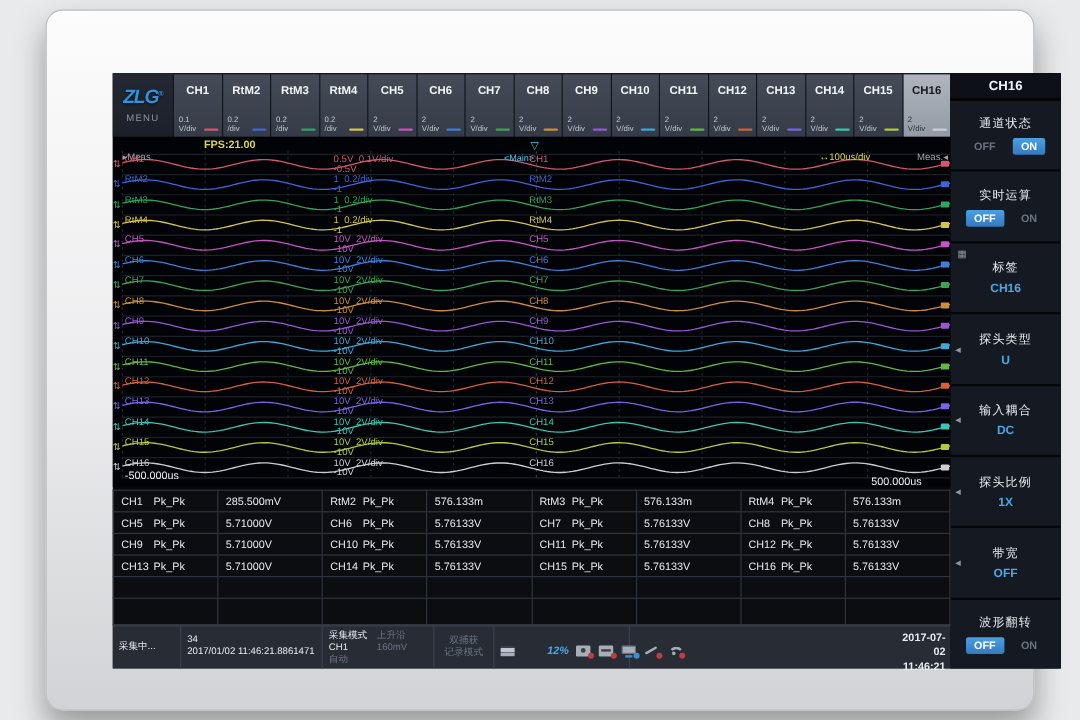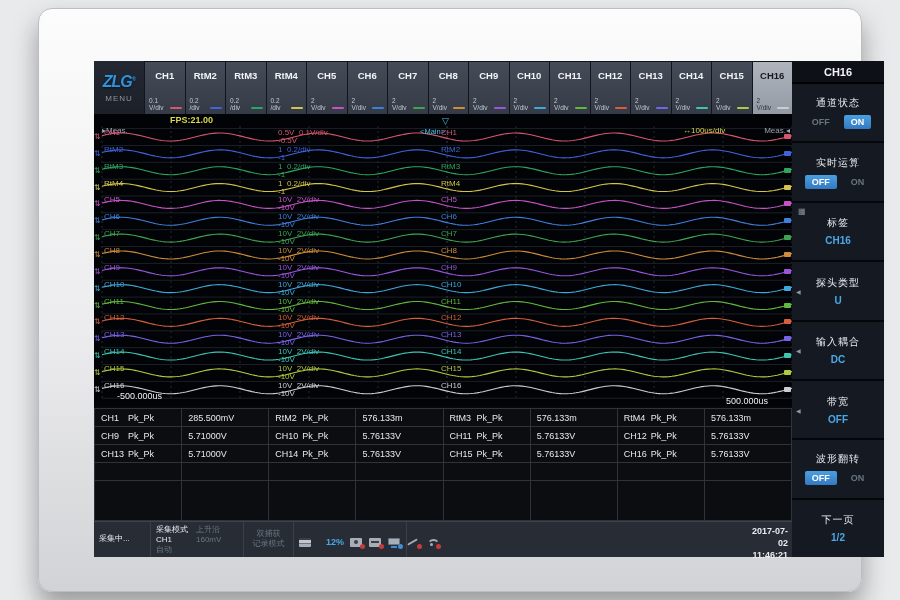--- a/index.html
+++ b/index.html
@@ -83,21 +83,21 @@
   .sicon.display .ibody { height:7px; border:1px solid #6b7583; }
   .sicon.display::after { content:""; position:absolute; left:3px; top:9px; width:6px; height:2px; background:#3d8fd4; }
   .sicon.probe .ibody { background:transparent; }
   .sicon.probe::before { content:""; position:absolute; left:0; top:4px; width:11px; height:2px; background:#a8aeb8; transform:rotate(-30deg); border-radius:1px; }
   .sicon.wifi .ibody { background:transparent; }
   .sicon.wifi::before { content:""; position:absolute; left:1px; top:2px; width:9px; height:9px; border:2px solid transparent; border-top-color:#a8aeb8; border-radius:50%; }
   .sicon.wifi::after { content:""; position:absolute; left:4px; top:6px; width:3px; height:3px; background:#a8aeb8; border-radius:50%; }
   .sdot { position:absolute; right:-2px; bottom:-1px; width:5px; height:5px; border-radius:50%; }
   .sdot.red { background:#c43b3b; }
   .sdot.blue { background:#3d8fd4; }
-  .batt-pct { color:#4aa8e8; font-weight:bold; font-size:9px; margin-left:8px; }
+  .batt-pct { color:#4aa8e8; font-weight:bold; font-size:9px; margin-left:20px;font-style:italic; }
 </style>
 </head>
 <body>
 
 <div class="device">
   <div class="screen">
 
     <div class="topbar">
       <div class="menu-panel">
         <div class="logo"><span>ZLG</span><sup>®</sup></div>
@@ -262,33 +262,34 @@
             <div class="sec-label">探头类型</div>
             <div class="sec-value">U</div>
           </div>
           <div class="section">
             <span class="expand-arrow">◀</span>
             <div class="sec-label">输入耦合</div>
             <div class="sec-value">DC</div>
           </div>
           <div class="section">
             <span class="expand-arrow">◀</span>
+            <div class="sec-label">探头比例</div>
+            <div class="sec-value">1X</div>
+          </div>
+          <div class="section">
+            <span class="expand-arrow">◀</span>
             <div class="sec-label">带宽</div>
             <div class="sec-value">OFF</div>
           </div>
           <div class="section">
             <div class="sec-label">波形翻转</div>
             <div class="toggle-row">
               <span class="tg active">OFF</span>
               <span class="tg">ON</span>
             </div>
-          </div>
-          <div class="section">
-            <div class="sec-label">下一页</div>
-            <div class="sec-value">1/2</div>
           </div>
         </div>
     </div>
 
     <div class="waveform" id="waveform">
       <svg class="wavesvg" id="wavesvg" width="698" height="292">
           <line x1="8" y1="14.6" x2="698" y2="14.6" stroke="#1c2026" stroke-width="1"></line>
           <line x1="8" y1="31.450000000000003" x2="698" y2="31.450000000000003" stroke="#1c2026" stroke-width="1"></line>
           <line x1="8" y1="48.300000000000004" x2="698" y2="48.300000000000004" stroke="#1c2026" stroke-width="1"></line>
           <line x1="8" y1="65.15" x2="698" y2="65.15" stroke="#1c2026" stroke-width="1"></line>
@@ -332,21 +333,21 @@
           <polyline points="8.0,240.68 11.0,239.99 14.0,239.38 17.0,238.86 20.0,238.46 23.0,238.19 26.0,238.06 29.0,238.08 32.0,238.24 35.0,238.54 38.0,238.97 41.0,239.51 44.0,240.14 47.0,240.84 50.0,241.59 53.0,242.35 56.0,243.11 59.0,243.82 62.0,244.47 65.0,245.03 68.0,245.48 71.0,245.81 74.0,246.00 77.0,246.05 80.0,245.95 83.0,245.71 86.0,245.33 89.0,244.84 92.0,244.24 95.0,243.57 98.0,242.84 101.0,242.08 104.0,241.32 107.0,240.58 110.0,239.90 113.0,239.30 116.0,238.80 119.0,238.42 122.0,238.16 125.0,238.05 128.0,238.09 131.0,238.27 134.0,238.59 137.0,239.03 140.0,239.59 143.0,240.23 146.0,240.94 149.0,241.69 152.0,242.46 155.0,243.20 158.0,243.91 161.0,244.55 164.0,245.10 167.0,245.53 170.0,245.84 173.0,246.02 176.0,246.04 179.0,245.92 182.0,245.66 185.0,245.27 188.0,244.76 191.0,244.16 194.0,243.47 197.0,242.74 200.0,241.98 203.0,241.22 206.0,240.49 209.0,239.82 212.0,239.23 215.0,238.74 218.0,238.37 221.0,238.14 224.0,238.05 227.0,238.11 230.0,238.31 233.0,238.64 236.0,239.10 239.0,239.67 242.0,240.32 245.0,241.04 248.0,241.79 251.0,242.56 254.0,243.30 257.0,244.00 260.0,244.63 263.0,245.16 266.0,245.58 269.0,245.88 272.0,246.03 275.0,246.04 278.0,245.90 281.0,245.62 284.0,245.21 287.0,244.69 290.0,244.07 293.0,243.38 296.0,242.64 299.0,241.87 302.0,241.12 305.0,240.40 308.0,239.73 311.0,239.16 314.0,238.68 317.0,238.33 320.0,238.12 323.0,238.05 326.0,238.12 329.0,238.34 332.0,238.70 335.0,239.17 338.0,239.75 341.0,240.42 344.0,241.14 347.0,241.90 350.0,242.66 353.0,243.40 356.0,244.09 359.0,244.71 362.0,245.23 365.0,245.63 368.0,245.90 371.0,246.04 374.0,246.03 377.0,245.87 380.0,245.57 383.0,245.15 386.0,244.61 389.0,243.98 392.0,243.28 395.0,242.54 398.0,241.77 401.0,241.02 404.0,240.30 407.0,239.65 410.0,239.09 413.0,238.63 416.0,238.30 419.0,238.10 422.0,238.05 425.0,238.15 428.0,238.38 431.0,238.75 434.0,239.24 437.0,239.84 440.0,240.51 443.0,241.24 446.0,242.00 449.0,242.76 452.0,243.49 455.0,244.18 458.0,244.78 461.0,245.29 464.0,245.67 467.0,245.93 470.0,246.04 473.0,246.01 476.0,245.84 479.0,245.52 482.0,245.08 485.0,244.53 488.0,243.89 491.0,243.18 494.0,242.43 497.0,241.67 500.0,240.92 503.0,240.21 506.0,239.57 509.0,239.02 512.0,238.58 515.0,238.26 518.0,238.09 521.0,238.06 524.0,238.17 527.0,238.42 530.0,238.81 533.0,239.32 536.0,239.92 539.0,240.60 542.0,241.34 545.0,242.10 548.0,242.86 551.0,243.59 554.0,244.26 557.0,244.85 560.0,245.35 563.0,245.72 566.0,245.95 569.0,246.05 572.0,246.00 575.0,245.80 578.0,245.47 581.0,245.02 584.0,244.45 587.0,243.80 590.0,243.09 593.0,242.33 596.0,241.57 599.0,240.82 602.0,240.12 605.0,239.49 608.0,238.95 611.0,238.53 614.0,238.23 617.0,238.08 620.0,238.06 623.0,238.20 626.0,238.47 629.0,238.87 632.0,239.39 635.0,240.01 638.0,240.70 641.0,241.44 644.0,242.20 647.0,242.96 650.0,243.68 653.0,244.35 656.0,244.93 659.0,245.40 662.0,245.76 665.0,245.97 668.0,246.05 671.0,245.98 674.0,245.77 677.0,245.42 680.0,244.95 683.0,244.37 686.0,243.71 689.0,242.99 692.0,242.23 695.0,241.47 698.0,240.73 " fill="none" stroke="#3fc4b0" stroke-width="1.1"></polyline>
           <polyline points="8.0,257.53 11.0,256.84 14.0,256.23 17.0,255.71 20.0,255.31 23.0,255.04 26.0,254.91 29.0,254.93 32.0,255.09 35.0,255.39 38.0,255.82 41.0,256.36 44.0,256.99 47.0,257.69 50.0,258.44 53.0,259.20 56.0,259.96 59.0,260.67 62.0,261.32 65.0,261.88 68.0,262.33 71.0,262.66 74.0,262.85 77.0,262.90 80.0,262.80 83.0,262.56 86.0,262.18 89.0,261.69 92.0,261.09 95.0,260.42 98.0,259.69 101.0,258.93 104.0,258.17 107.0,257.43 110.0,256.75 113.0,256.15 116.0,255.65 119.0,255.27 122.0,255.01 125.0,254.90 128.0,254.94 131.0,255.12 134.0,255.44 137.0,255.88 140.0,256.44 143.0,257.08 146.0,257.79 149.0,258.54 152.0,259.31 155.0,260.05 158.0,260.76 161.0,261.40 164.0,261.95 167.0,262.38 170.0,262.69 173.0,262.87 176.0,262.89 179.0,262.77 182.0,262.51 185.0,262.12 188.0,261.61 191.0,261.01 194.0,260.32 197.0,259.59 200.0,258.83 203.0,258.07 206.0,257.34 209.0,256.67 212.0,256.08 215.0,255.59 218.0,255.22 221.0,254.99 224.0,254.90 227.0,254.96 230.0,255.16 233.0,255.49 236.0,255.95 239.0,256.52 242.0,257.17 245.0,257.89 248.0,258.64 251.0,259.41 254.0,260.15 257.0,260.85 260.0,261.48 263.0,262.01 266.0,262.43 269.0,262.73 272.0,262.88 275.0,262.89 278.0,262.75 281.0,262.47 284.0,262.06 287.0,261.54 290.0,260.92 293.0,260.23 296.0,259.49 299.0,258.72 302.0,257.97 305.0,257.25 308.0,256.58 311.0,256.01 314.0,255.53 317.0,255.18 320.0,254.97 323.0,254.90 326.0,254.97 329.0,255.19 332.0,255.55 335.0,256.02 338.0,256.60 341.0,257.27 344.0,257.99 347.0,258.75 350.0,259.51 353.0,260.25 356.0,260.94 359.0,261.56 362.0,262.08 365.0,262.48 368.0,262.75 371.0,262.89 374.0,262.88 377.0,262.72 380.0,262.42 383.0,262.00 386.0,261.46 389.0,260.83 392.0,260.13 395.0,259.39 398.0,258.62 401.0,257.87 404.0,257.15 407.0,256.50 410.0,255.94 413.0,255.48 416.0,255.15 419.0,254.95 422.0,254.90 425.0,255.00 428.0,255.23 431.0,255.60 434.0,256.09 437.0,256.69 440.0,257.36 443.0,258.09 446.0,258.85 449.0,259.61 452.0,260.34 455.0,261.03 458.0,261.63 461.0,262.14 464.0,262.52 467.0,262.78 470.0,262.89 473.0,262.86 476.0,262.69 479.0,262.37 482.0,261.93 485.0,261.38 488.0,260.74 491.0,260.03 494.0,259.28 497.0,258.52 500.0,257.77 503.0,257.06 506.0,256.42 509.0,255.87 512.0,255.43 515.0,255.11 518.0,254.94 521.0,254.91 524.0,255.02 527.0,255.27 530.0,255.66 533.0,256.17 536.0,256.77 539.0,257.45 542.0,258.19 545.0,258.95 548.0,259.71 551.0,260.44 554.0,261.11 557.0,261.70 560.0,262.20 563.0,262.57 566.0,262.80 569.0,262.90 572.0,262.85 575.0,262.65 578.0,262.32 581.0,261.87 584.0,261.30 587.0,260.65 590.0,259.94 593.0,259.18 596.0,258.42 599.0,257.67 602.0,256.97 605.0,256.34 608.0,255.80 611.0,255.38 614.0,255.08 617.0,254.93 620.0,254.91 623.0,255.05 626.0,255.32 629.0,255.72 632.0,256.24 635.0,256.86 638.0,257.55 641.0,258.29 644.0,259.05 647.0,259.81 650.0,260.53 653.0,261.20 656.0,261.78 659.0,262.25 662.0,262.61 665.0,262.82 668.0,262.90 671.0,262.83 674.0,262.62 677.0,262.27 680.0,261.80 683.0,261.22 686.0,260.56 689.0,259.84 692.0,259.08 695.0,258.32 698.0,257.58 " fill="none" stroke="#b0c93f" stroke-width="1.1"></polyline>
           <polyline points="8.0,274.38 11.0,273.69 14.0,273.08 17.0,272.56 20.0,272.16 23.0,271.89 26.0,271.76 29.0,271.78 32.0,271.94 35.0,272.24 38.0,272.67 41.0,273.21 44.0,273.84 47.0,274.54 50.0,275.29 53.0,276.05 56.0,276.81 59.0,277.52 62.0,278.17 65.0,278.73 68.0,279.18 71.0,279.51 74.0,279.70 77.0,279.75 80.0,279.65 83.0,279.41 86.0,279.03 89.0,278.54 92.0,277.94 95.0,277.27 98.0,276.54 101.0,275.78 104.0,275.02 107.0,274.28 110.0,273.60 113.0,273.00 116.0,272.50 119.0,272.12 122.0,271.86 125.0,271.75 128.0,271.79 131.0,271.97 134.0,272.29 137.0,272.73 140.0,273.29 143.0,273.93 146.0,274.64 149.0,275.39 152.0,276.16 155.0,276.90 158.0,277.61 161.0,278.25 164.0,278.80 167.0,279.23 170.0,279.54 173.0,279.72 176.0,279.74 179.0,279.62 182.0,279.36 185.0,278.97 188.0,278.46 191.0,277.86 194.0,277.17 197.0,276.44 200.0,275.68 203.0,274.92 206.0,274.19 209.0,273.52 212.0,272.93 215.0,272.44 218.0,272.07 221.0,271.84 224.0,271.75 227.0,271.81 230.0,272.01 233.0,272.34 236.0,272.80 239.0,273.37 242.0,274.02 245.0,274.74 248.0,275.49 251.0,276.26 254.0,277.00 257.0,277.70 260.0,278.33 263.0,278.86 266.0,279.28 269.0,279.58 272.0,279.73 275.0,279.74 278.0,279.60 281.0,279.32 284.0,278.91 287.0,278.39 290.0,277.77 293.0,277.08 296.0,276.34 299.0,275.57 302.0,274.82 305.0,274.10 308.0,273.43 311.0,272.86 314.0,272.38 317.0,272.03 320.0,271.82 323.0,271.75 326.0,271.82 329.0,272.04 332.0,272.40 335.0,272.87 338.0,273.45 341.0,274.12 344.0,274.84 347.0,275.60 350.0,276.36 353.0,277.10 356.0,277.79 359.0,278.41 362.0,278.93 365.0,279.33 368.0,279.60 371.0,279.74 374.0,279.73 377.0,279.57 380.0,279.27 383.0,278.85 386.0,278.31 389.0,277.68 392.0,276.98 395.0,276.24 398.0,275.47 401.0,274.72 404.0,274.00 407.0,273.35 410.0,272.79 413.0,272.33 416.0,272.00 419.0,271.80 422.0,271.75 425.0,271.85 428.0,272.08 431.0,272.45 434.0,272.94 437.0,273.54 440.0,274.21 443.0,274.94 446.0,275.70 449.0,276.46 452.0,277.19 455.0,277.88 458.0,278.48 461.0,278.99 464.0,279.37 467.0,279.63 470.0,279.74 473.0,279.71 476.0,279.54 479.0,279.22 482.0,278.78 485.0,278.23 488.0,277.59 491.0,276.88 494.0,276.13 497.0,275.37 500.0,274.62 503.0,273.91 506.0,273.27 509.0,272.72 512.0,272.28 515.0,271.96 518.0,271.79 521.0,271.76 524.0,271.87 527.0,272.12 530.0,272.51 533.0,273.02 536.0,273.62 539.0,274.30 542.0,275.04 545.0,275.80 548.0,276.56 551.0,277.29 554.0,277.96 557.0,278.55 560.0,279.05 563.0,279.42 566.0,279.65 569.0,279.75 572.0,279.70 575.0,279.50 578.0,279.17 581.0,278.72 584.0,278.15 587.0,277.50 590.0,276.79 593.0,276.03 596.0,275.27 599.0,274.52 602.0,273.82 605.0,273.19 608.0,272.65 611.0,272.23 614.0,271.93 617.0,271.78 620.0,271.76 623.0,271.90 626.0,272.17 629.0,272.57 632.0,273.09 635.0,273.71 638.0,274.40 641.0,275.14 644.0,275.90 647.0,276.66 650.0,277.38 653.0,278.05 656.0,278.63 659.0,279.10 662.0,279.46 665.0,279.67 668.0,279.75 671.0,279.68 674.0,279.47 677.0,279.12 680.0,278.65 683.0,278.07 686.0,277.41 689.0,276.69 692.0,275.93 695.0,275.17 698.0,274.43 " fill="none" stroke="#c9ced4" stroke-width="1.1"></polyline>
         </svg>
       <div class="hdr" style="left:8px">▸Meas.</div>
       <div class="fps">FPS:21.00</div>
       <div class="hdr" style="right:2px">Meas.◂</div>
       <div class="trig-mark">▽</div>
       <div class="trig-main">&lt;Main&gt;</div>
       <div class="tb-label">↔100us/div</div>
-      <div class="time-lbl" style="left:23px; bottom:5px">-500.000us</div>
+      <div class="time-lbl" style="left:10px; bottom:5px">-500.000us</div>
       <div class="time-lbl" style="left:632px; bottom:0px">500.000us</div>
       <div id="wfLabels">
           <div class="wf-marker" style="left: 0px; top: 18px; color: rgb(212, 86, 111);">⇅</div>
           <div class="wf-label" style="left: 10px; top: 14px; color: rgb(212, 86, 111);">CH1</div>
           <div class="wf-label" style="left: 184px; top: 14px; color: rgb(212, 86, 111);">0.5V  0.1V/div</div>
           <div class="wf-label" style="left: 184px; top: 22px; color: rgb(212, 86, 111);">-0.5V</div>
           <div class="wf-label" style="left: 347px; top: 14px; color: rgb(212, 86, 111);">CH1</div>
           <div class="wf-rmark" style="left: 690px; top: 20px; background: rgb(212, 86, 111);"></div>
           <div class="wf-marker" style="left: 0px; top: 34.85px; color: rgb(63, 99, 217);">⇅</div>
           <div class="wf-label" style="left: 10px; top: 30.85px; color: rgb(63, 99, 217);">RtM2</div>
@@ -448,20 +449,30 @@
               <td><span class="mt-ch">CH1</span><span>Pk_Pk</span></td>
               <td>285.500mV</td>
               <td><span class="mt-ch">RtM2</span><span>Pk_Pk</span></td>
               <td>576.133m</td>
               <td><span class="mt-ch">RtM3</span><span>Pk_Pk</span></td>
               <td>576.133m</td>
               <td><span class="mt-ch">RtM4</span><span>Pk_Pk</span></td>
               <td>576.133m</td>
             </tr>
             <tr>
+              <td><span class="mt-ch">CH5</span><span>Pk_Pk</span></td>
+              <td>5.71000V</td>
+              <td><span class="mt-ch">CH6</span><span>Pk_Pk</span></td>
+              <td>5.76133V</td>
+              <td><span class="mt-ch">CH7</span><span>Pk_Pk</span></td>
+              <td>5.76133V</td>
+              <td><span class="mt-ch">CH8</span><span>Pk_Pk</span></td>
+              <td>5.76133V</td>
+            </tr>
+            <tr>
               <td><span class="mt-ch">CH9</span><span>Pk_Pk</span></td>
               <td>5.71000V</td>
               <td><span class="mt-ch">CH10</span><span>Pk_Pk</span></td>
               <td>5.76133V</td>
               <td><span class="mt-ch">CH11</span><span>Pk_Pk</span></td>
               <td>5.76133V</td>
               <td><span class="mt-ch">CH12</span><span>Pk_Pk</span></td>
               <td>5.76133V</td>
             </tr>
             <tr>
@@ -493,20 +504,24 @@
               <td></td>
               <td></td>
               <td></td>
             </tr>
           </tbody>
         </table>
     </div>
 
     <div class="statusbar">
       <div class="sseg" style="width:57px; padding-top:12px">采集中...</div>
+      <div class="sseg" style="width:118px; padding-top:6px">
+        <div>34</div>
+        <div>2017/01/02 11:46:21.8861471</div>
+      </div>
       <div class="sseg scol2" style="width:93px">
         <div>
           <div>采集模式</div>
           <div>CH1</div>
           <div class="dim">自动</div>
         </div>
         <div class="dim">
           <div>上升沿</div>
           <div>160mV</div>
         </div>

